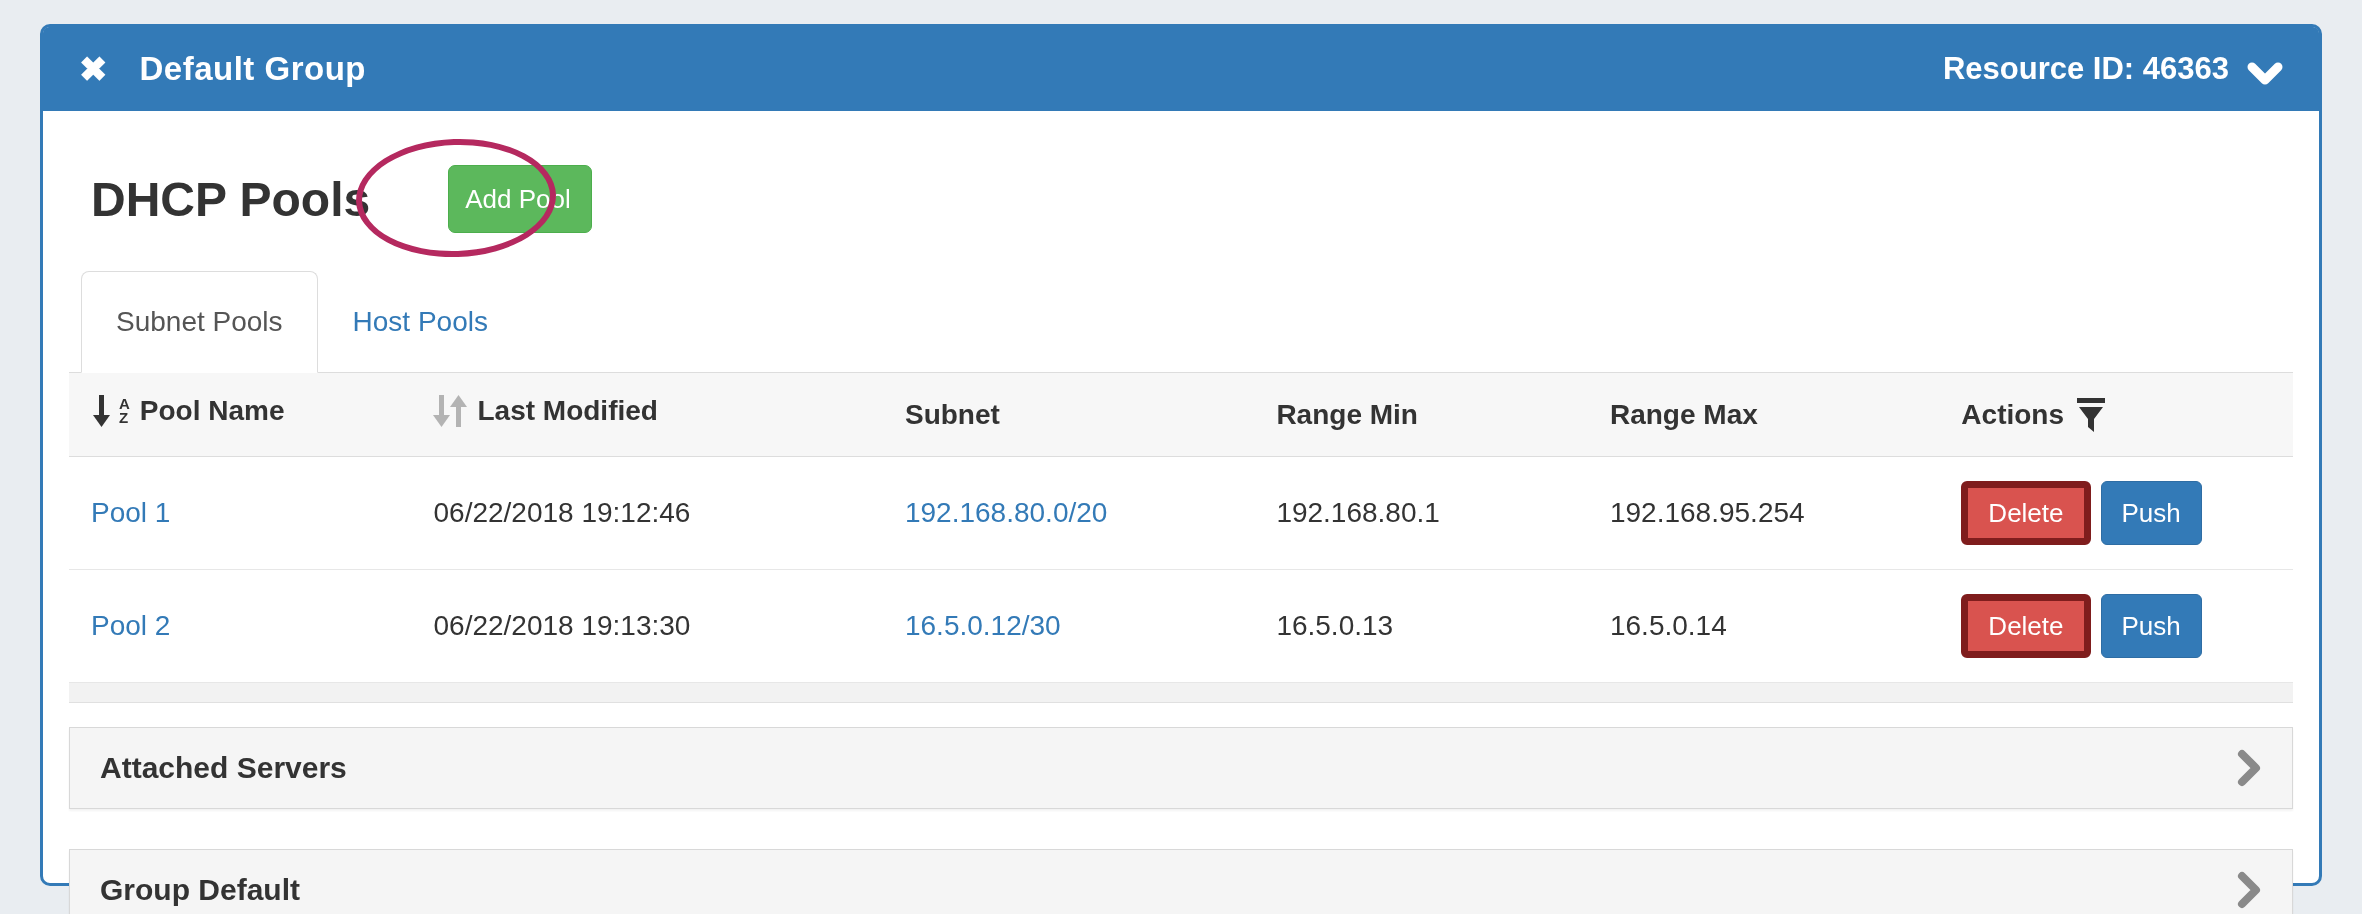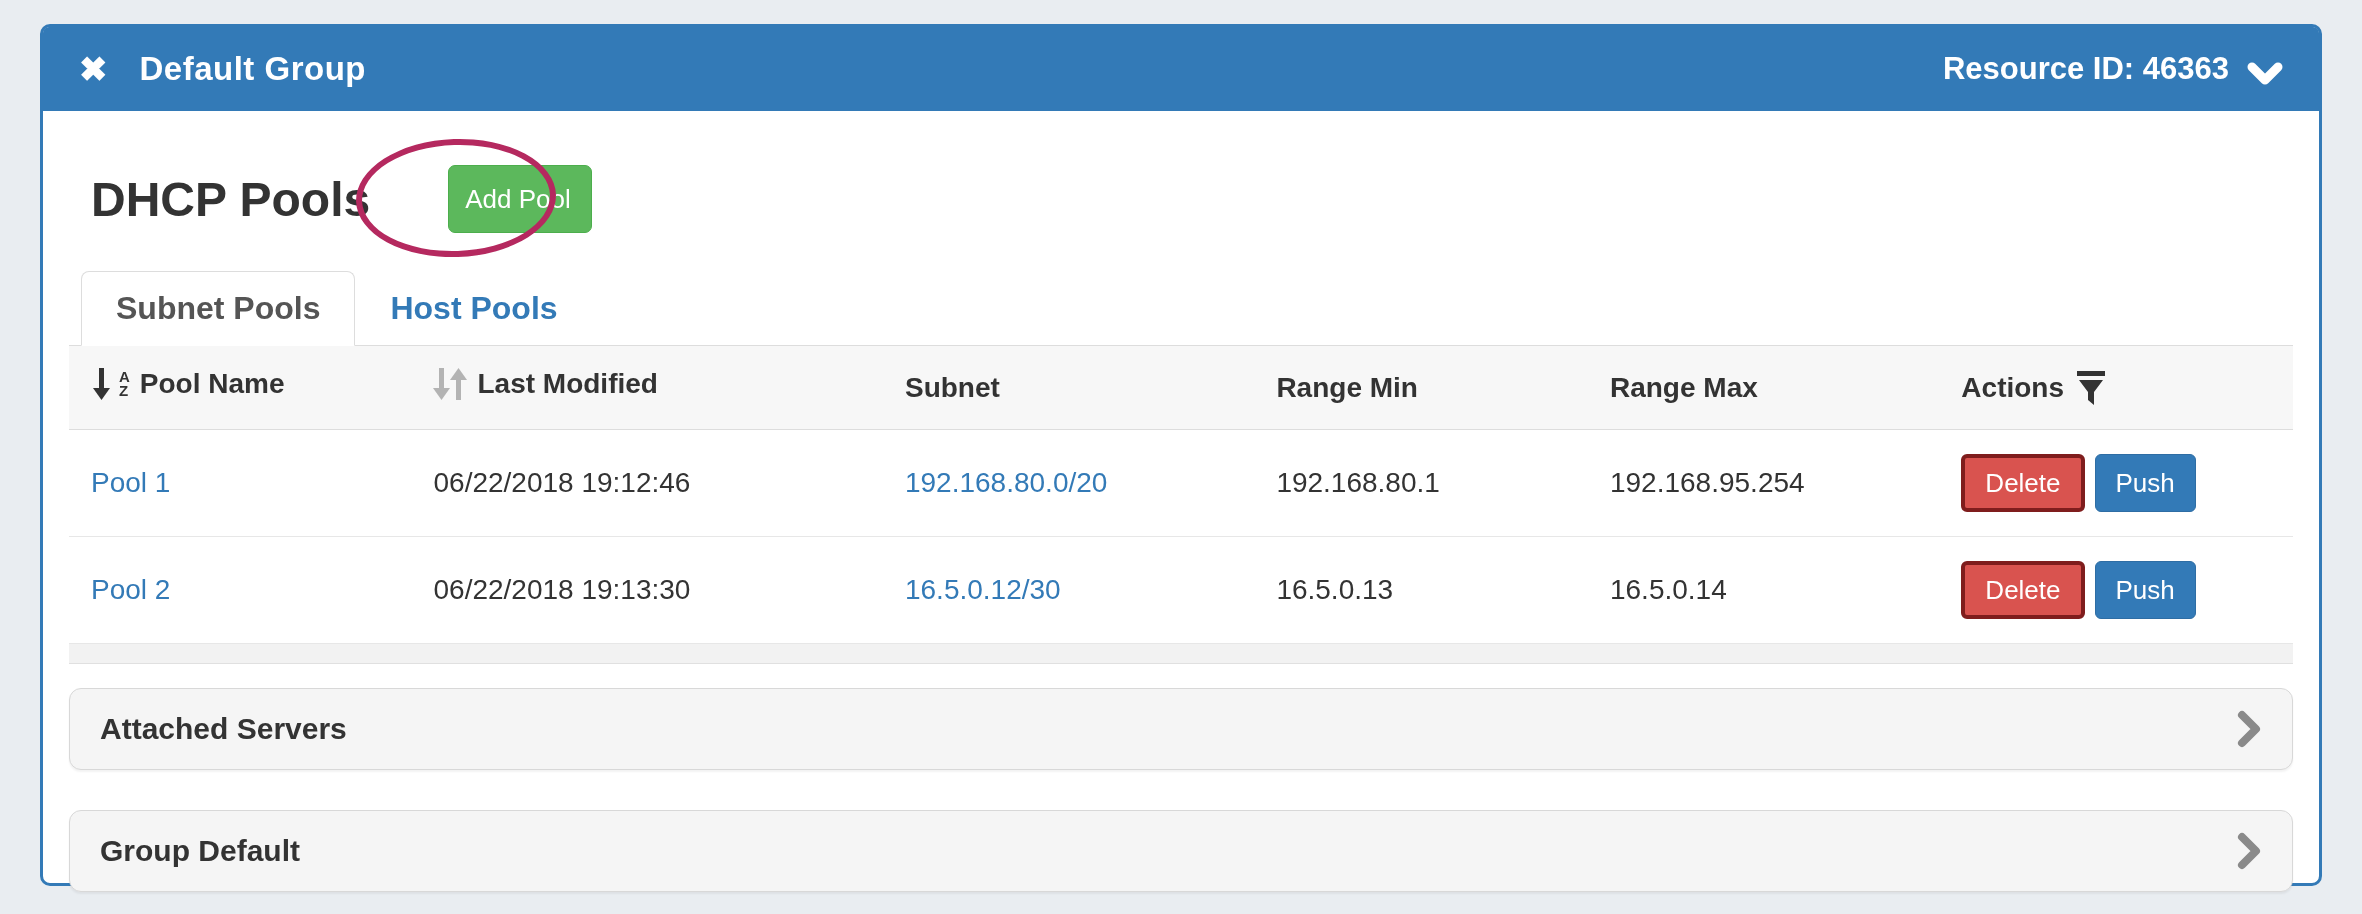--- a/index.html
+++ b/index.html
@@ -37,38 +37,38 @@
   }
   .page-title { font-size:48px; font-weight:bold; color:#333; margin-right:30px; }
   .btn {
     border:none; border-radius:7px; color:#fff;
     font-family:"Liberation Sans", sans-serif;
     font-size:26px; padding:18px 20px; cursor:pointer;
     margin-left:31px; line-height:30px;
   }
   .btn-green { background:#5cb85c; border:1px solid #4cae4c; }
   .btn-blue  { background:#337ab7; border:1px solid #2e6da4; }
-  .btn-red   { background:#d9534f; border:4px solid #7f1d1d; }
+  .btn-red   { background:#d9534f; border:7px solid #7f1d1d; }
   .annotation-ellipse {
     position:absolute; left:313px; top:112px;
     width:200px; height:118px;
     border:6px solid #b5295f;
     border-radius:50%;
     transform:rotate(-2deg);
     pointer-events:none; z-index:5;
   }
   
   .tabs {
     display:flex; align-items:flex-end;
     margin-top:26px; padding-left:12px;
     border-bottom:1px solid #ddd;
   }
   .tab {
-    font-size:32px; padding:18px 34px; cursor:pointer;
-    border-radius:8px 8px 0 0; margin-bottom:-1px;font-weight:bold;
+    font-size:28px; padding:34px 34px; cursor:pointer;
+    border-radius:8px 8px 0 0; margin-bottom:-1px;
   }
   .tab.active {
     color:#555; background:#fff;
     border:1px solid #ddd; border-bottom:1px solid #fff;
   }
   .tab.inactive { color:#337ab7; border:1px solid transparent; }
   
   table { width:100%; border-collapse:collapse; font-size:28px; color:#333; }
   thead th {
     background:#f7f7f7; text-align:left; font-weight:bold;
@@ -85,21 +85,21 @@
   .th-flex { display:inline-flex; align-items:center; gap:10px; }
   .sort-letters { display:flex; flex-direction:column; font-size:15px; font-weight:bold; line-height:14px; color:#333; margin-left:-4px; }
   .action-btn { margin-left:0; padding:10px 20px; font-size:26px; border-radius:6px; }
   .action-gap { display:inline-flex; gap:10px; }
   .table-footer-strip {
     height:20px; background:#f2f2f2; border-bottom:1px solid #e0e0e0;
   }
   
   .accordion {
     margin:0 26px; background:#f5f5f5;
-    border:1px solid #d8d8d8; border-radius:12px;
+    border:1px solid #d8d8d8; border-radius:0;
     height:82px; display:flex; align-items:center;
     padding:16px 30px; cursor:pointer;
     box-shadow:0 2px 2px rgba(0,0,0,0.05);
   }
   .accordion-label { font-size:30px; font-weight:bold; color:#333; }
   .accordion .chev { margin-left:auto; }
   .acc-1 { margin-top:24px; }
   .acc-2 { margin-top:40px; }
   svg { display:block; }
 </style>

